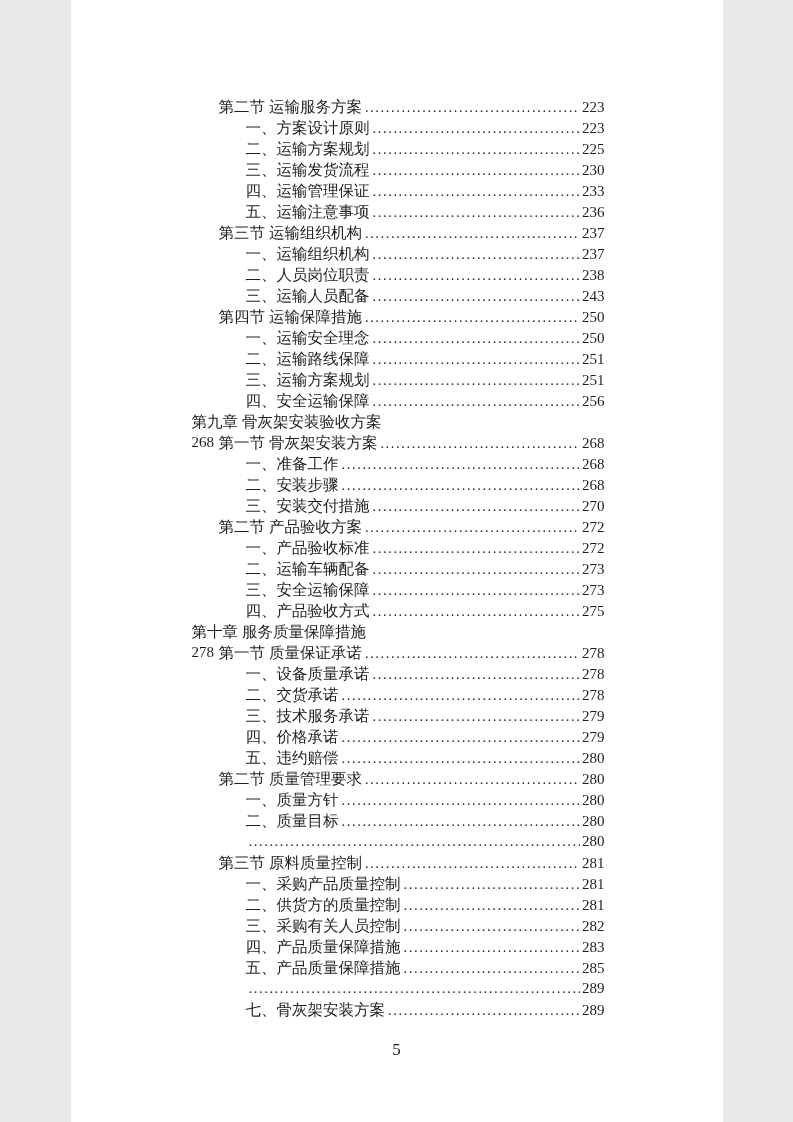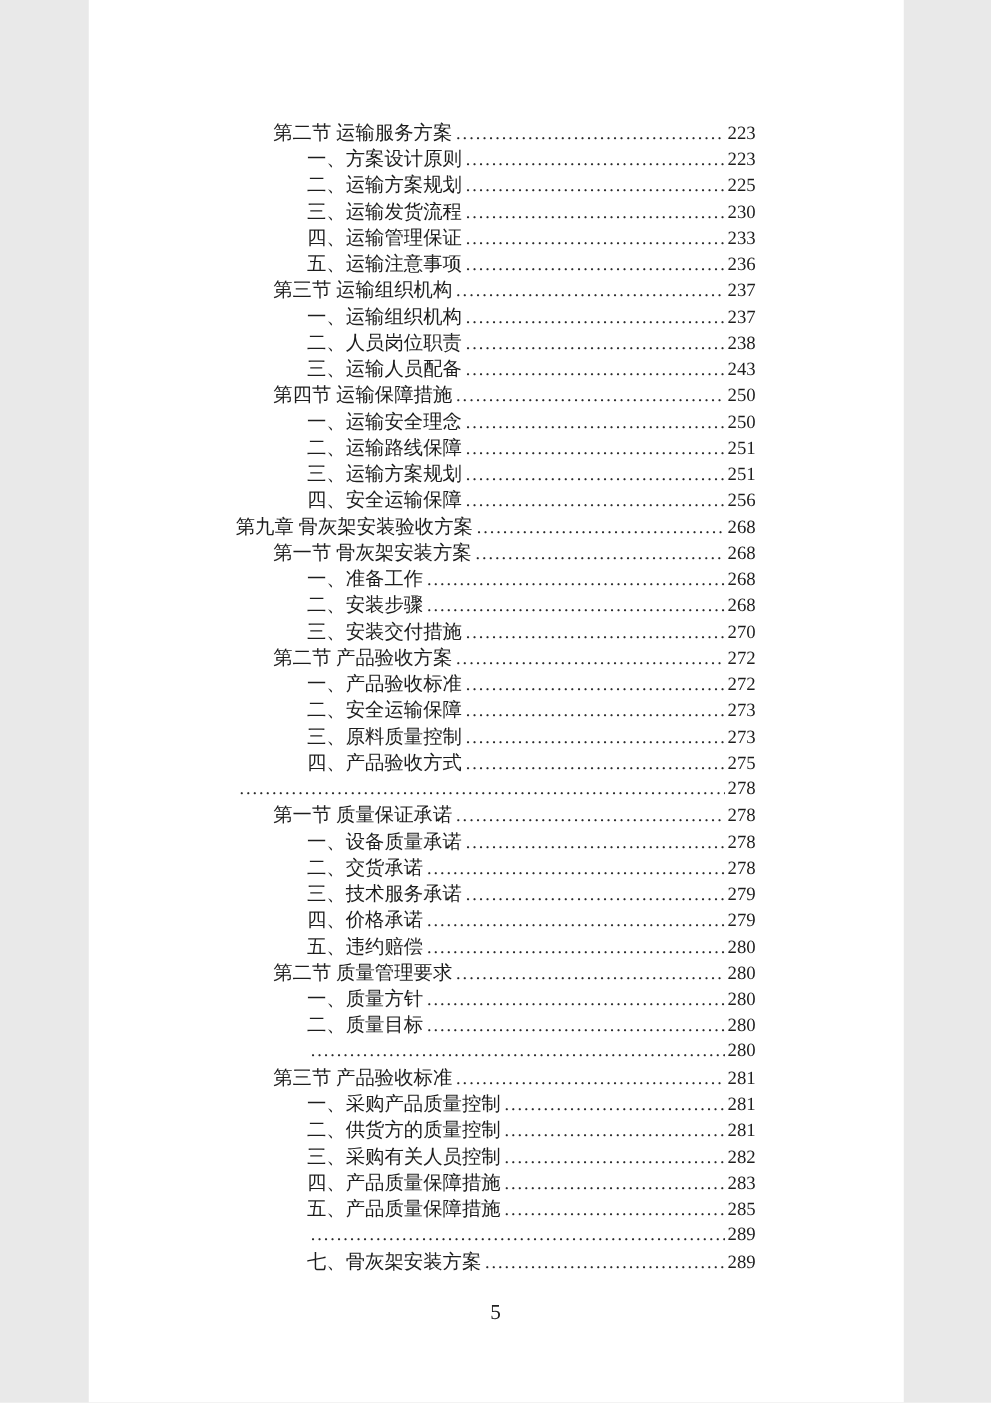--- a/index.html
+++ b/index.html
@@ -17,21 +17,21 @@
   }
   .toc-list { width: 100%; }
   .row {
     display: flex;
     align-items: baseline;
     height: 21px;
     font-size: 15.5px;
     white-space: nowrap;
     line-height: 21px;
   }
-  .row.chapter { padding-left: 0; }
+  .row.chapter { padding-left: 0; flex-direction: column; }
   .row.section { padding-left: 30px; }
   .row.item    { padding-left: 57px; }
   .label { flex: none; }
   .dots {
     flex: 1 1 0;
     min-width: 0;
     overflow: hidden;
     white-space: nowrap;
     letter-spacing: 1.6px;
     font-size: 14.5px;
@@ -180,38 +180,39 @@
     <span class="pg">272</span>
   </div>
 
   <div class="row item">
     <span class="label">一、产品验收标准</span>
     <span class="dots">............................................................................................................................................................................................................................................................................................................</span>
     <span class="pg">272</span>
   </div>
 
   <div class="row item">
-    <span class="label">二、安全运输保障</span>
+    <span class="label">二、运输车辆配备</span>
     <span class="dots">............................................................................................................................................................................................................................................................................................................</span>
     <span class="pg">273</span>
   </div>
 
   <div class="row item">
-    <span class="label">三、原料质量控制</span>
+    <span class="label">三、安全运输保障</span>
     <span class="dots">............................................................................................................................................................................................................................................................................................................</span>
     <span class="pg">273</span>
   </div>
 
   <div class="row item">
     <span class="label">四、产品验收方式</span>
     <span class="dots">............................................................................................................................................................................................................................................................................................................</span>
     <span class="pg">275</span>
   </div>
 
   <div class="row chapter">
+    <span class="label">第十章 服务质量保障措施</span>
     <span class="dots">............................................................................................................................................................................................................................................................................................................</span>
     <span class="pg">278</span>
   </div>
 
   <div class="row section">
     <span class="label">第一节 质量保证承诺</span>
     <span class="dots">............................................................................................................................................................................................................................................................................................................</span>
     <span class="pg">278</span>
   </div>
 
@@ -262,21 +263,21 @@
     <span class="dots">............................................................................................................................................................................................................................................................................................................</span>
     <span class="pg">280</span>
   </div>
 
   <div class="row item">
     <span class="dots">............................................................................................................................................................................................................................................................................................................</span>
     <span class="pg">280</span>
   </div>
 
   <div class="row section">
-    <span class="label">第三节 产品验收标准</span>
+    <span class="label">第三节 原料质量控制</span>
     <span class="dots">............................................................................................................................................................................................................................................................................................................</span>
     <span class="pg">281</span>
   </div>
 
   <div class="row item">
     <span class="label">一、采购产品质量控制</span>
     <span class="dots">............................................................................................................................................................................................................................................................................................................</span>
     <span class="pg">281</span>
   </div>
 

